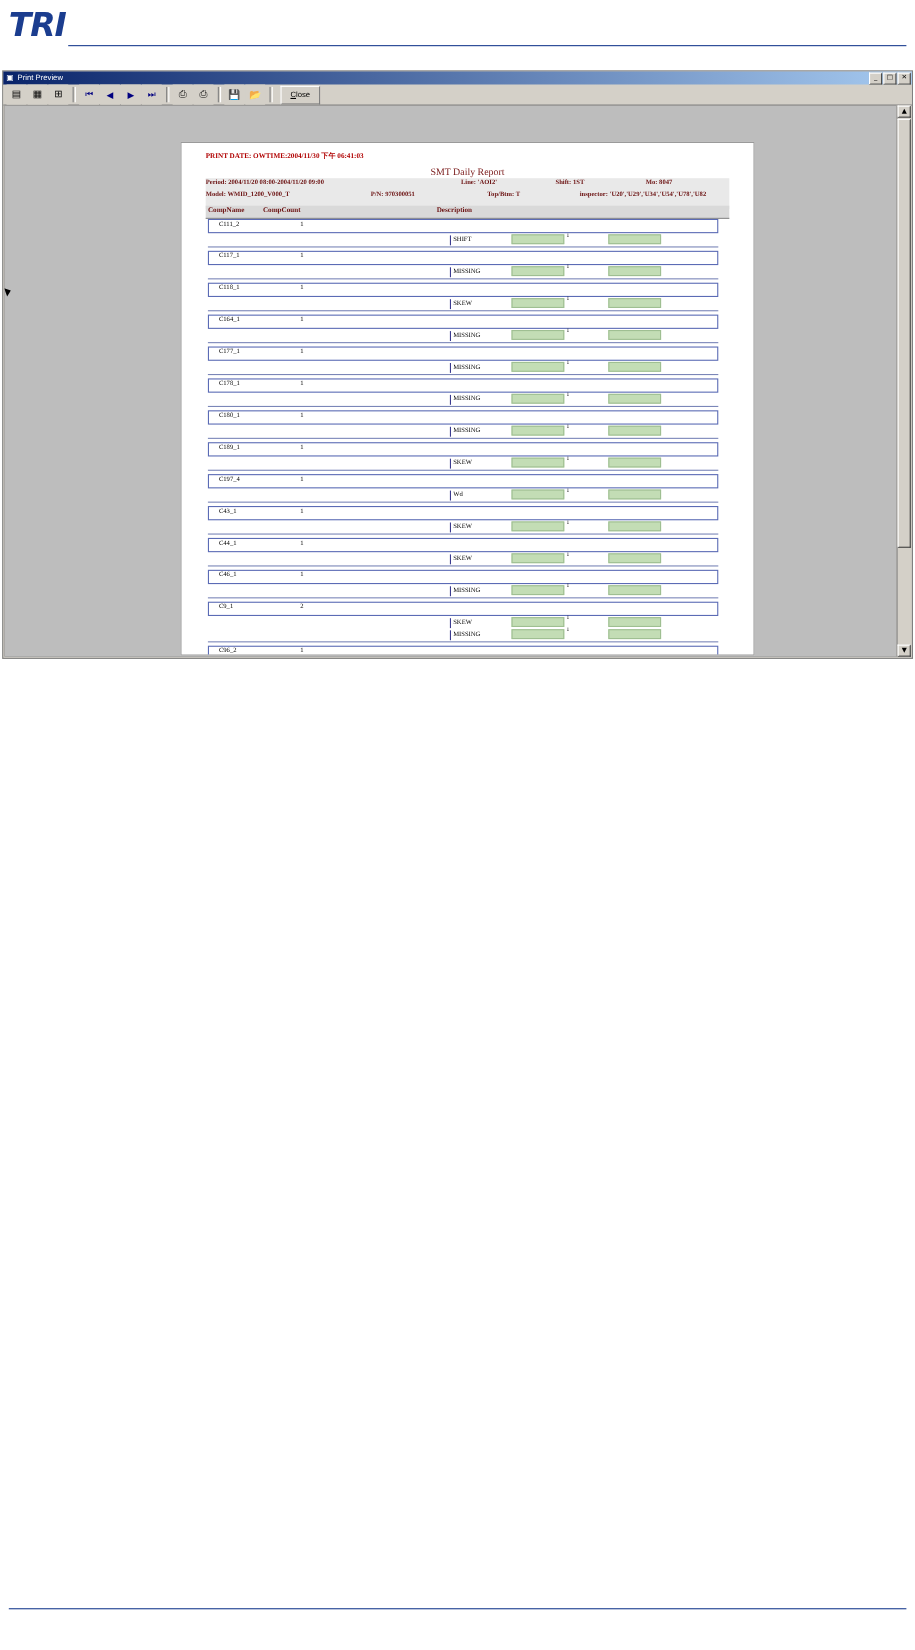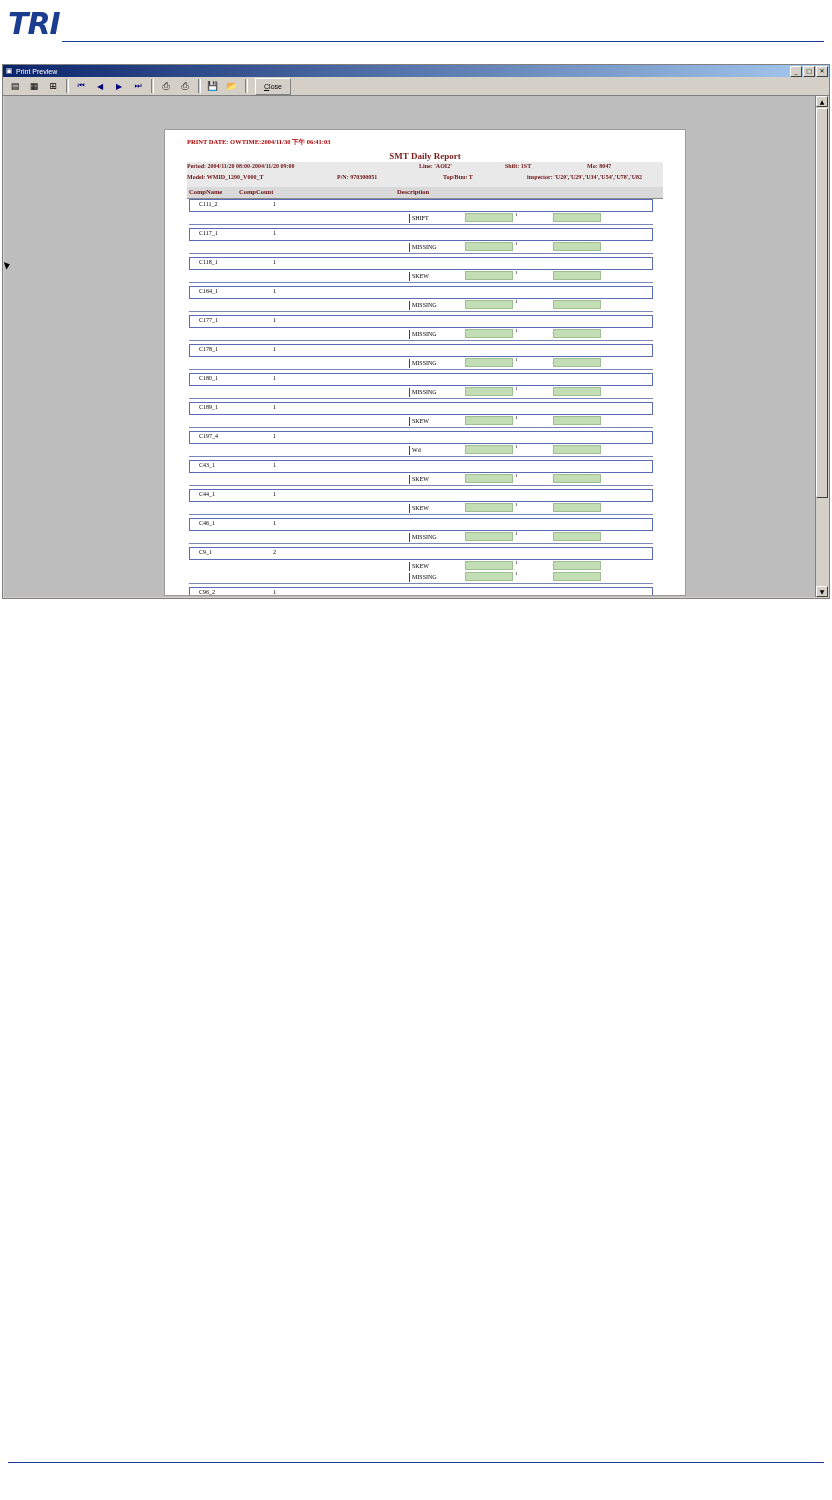--- a/index.html
+++ b/index.html
@@ -230,21 +230,21 @@
     white-space: nowrap;
   }
   .rpt-printdate .lbl { color: #b00000; }
   .rpt-printdate .val { color: #b00000; }
   .rpt-title {
     position: absolute;
     left: 0; top: 21px;
     width: 100%;
     text-align: center;
     font-size: 9px;
-    font-weight: bold;
+    font-weight: normal;
     color: #7a1b1b;
   }
   .hdr-band {
     position: absolute;
     left: 22px; top: 32px;
     width: 476px;
     height: 28px;
     background: #e9e9e9;
   }
   .hdr-line {

